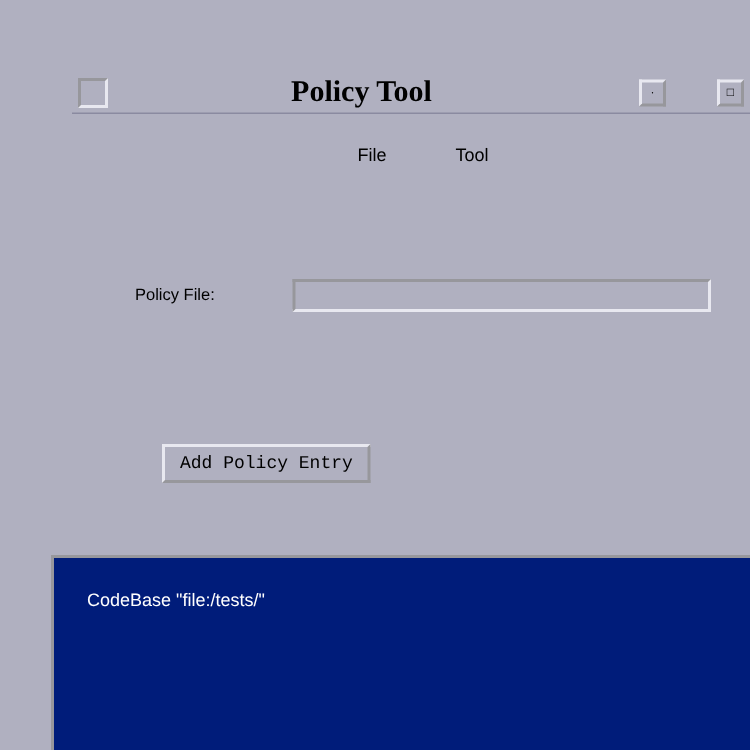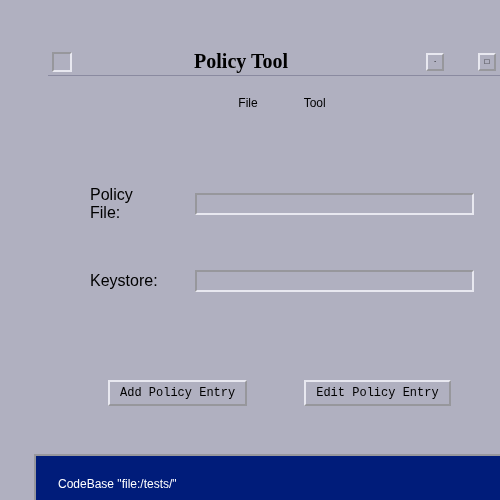--- a/index.html
+++ b/index.html
@@ -68,21 +68,21 @@
     }
     .form-row {
       display: flex;
       align-items: center;
       gap: 8px;
       margin-bottom: 12px;
     }
     .form-label {
       width: 65px;
       color: #000;
-      font-size: 16px;
+      font-size: 11px;
     }
     .form-input {
       flex: 1;
       height: 22px;
       background: #b0b0c0;
       border: 2px inset #e8e8f0;
       padding: 0 4px;
       font-family: inherit;
       font-size: 12px;
       color: #000;
@@ -136,26 +136,21 @@
 <div class="menubar">
   <span class="menuitem">File</span>
   <span class="menuitem">Tool</span>
 </div>
 
 <div class="form-area">
   <div class="form-row">
     <span class="form-label">Policy File:</span>
     <input class="form-input" type="text" value="" style="">
   </div>
-  <div class="form-row">
-    <span class="form-label">Keystore:</span>
-    <input class="form-input" type="text" value="" style="">
-  </div>
 </div>
 
 <div class="button-row">
   <button class="btn">Add Policy Entry</button>
-  <button class="btn">Edit Policy Entry</button>
 </div>
 
 <div class="list-area">
   <div class="list-item">CodeBase "file:/tests/"</div>
 </div>
 
 </body></html>

